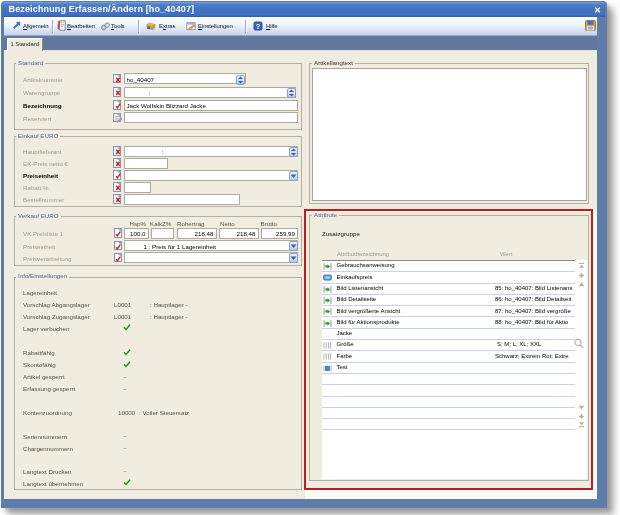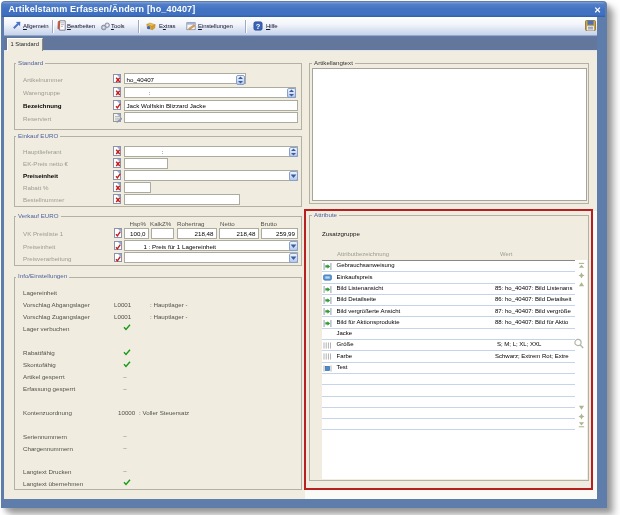--- a/index.html
+++ b/index.html
@@ -37,21 +37,21 @@
 .spin svg, .ddbtn svg { position:absolute; left:0; top:0; }
 .arow { position:absolute; left:322px; width:253px; height:11.3px; font-size:6px; color:#000; }
 .aval { position:absolute; font-size:6px; color:#000; white-space:nowrap; }
 .gicon { position:absolute; left:323px; width:9px; height:7px; }
 .navi { position:absolute; left:577.5px; width:7px; height:7px; }
 </style>
 </head>
 <body>
 <div class="win"></div>
 <div class="titlebar"></div>
-<div class="title-text">Artikelstamm Erfassen/Ändern [ho_40407]</div>
+<div class="title-text">Bezeichnung Erfassen/Ändern [ho_40407]</div>
 <div class="close-x">✕</div>
 <div class="menubar"></div>
 
 <div class="menuitem" style="left:23px;"><u>A</u>llgemein</div>
 <div class="menuitem" style="left:67px;"><u>B</u>earbeiten</div>
 <div class="menuitem" style="left:111px;"><u>T</u>ools</div>
 <div class="menuitem" style="left:159px;">E<u>x</u>tras</div>
 <div class="menuitem" style="left:198px;"><u>E</u>instellungen</div>
 <div class="menuitem" style="left:266px;"><u>H</u>ilfe</div>
 <div class="msep" style="left:51.5px;"></div>

